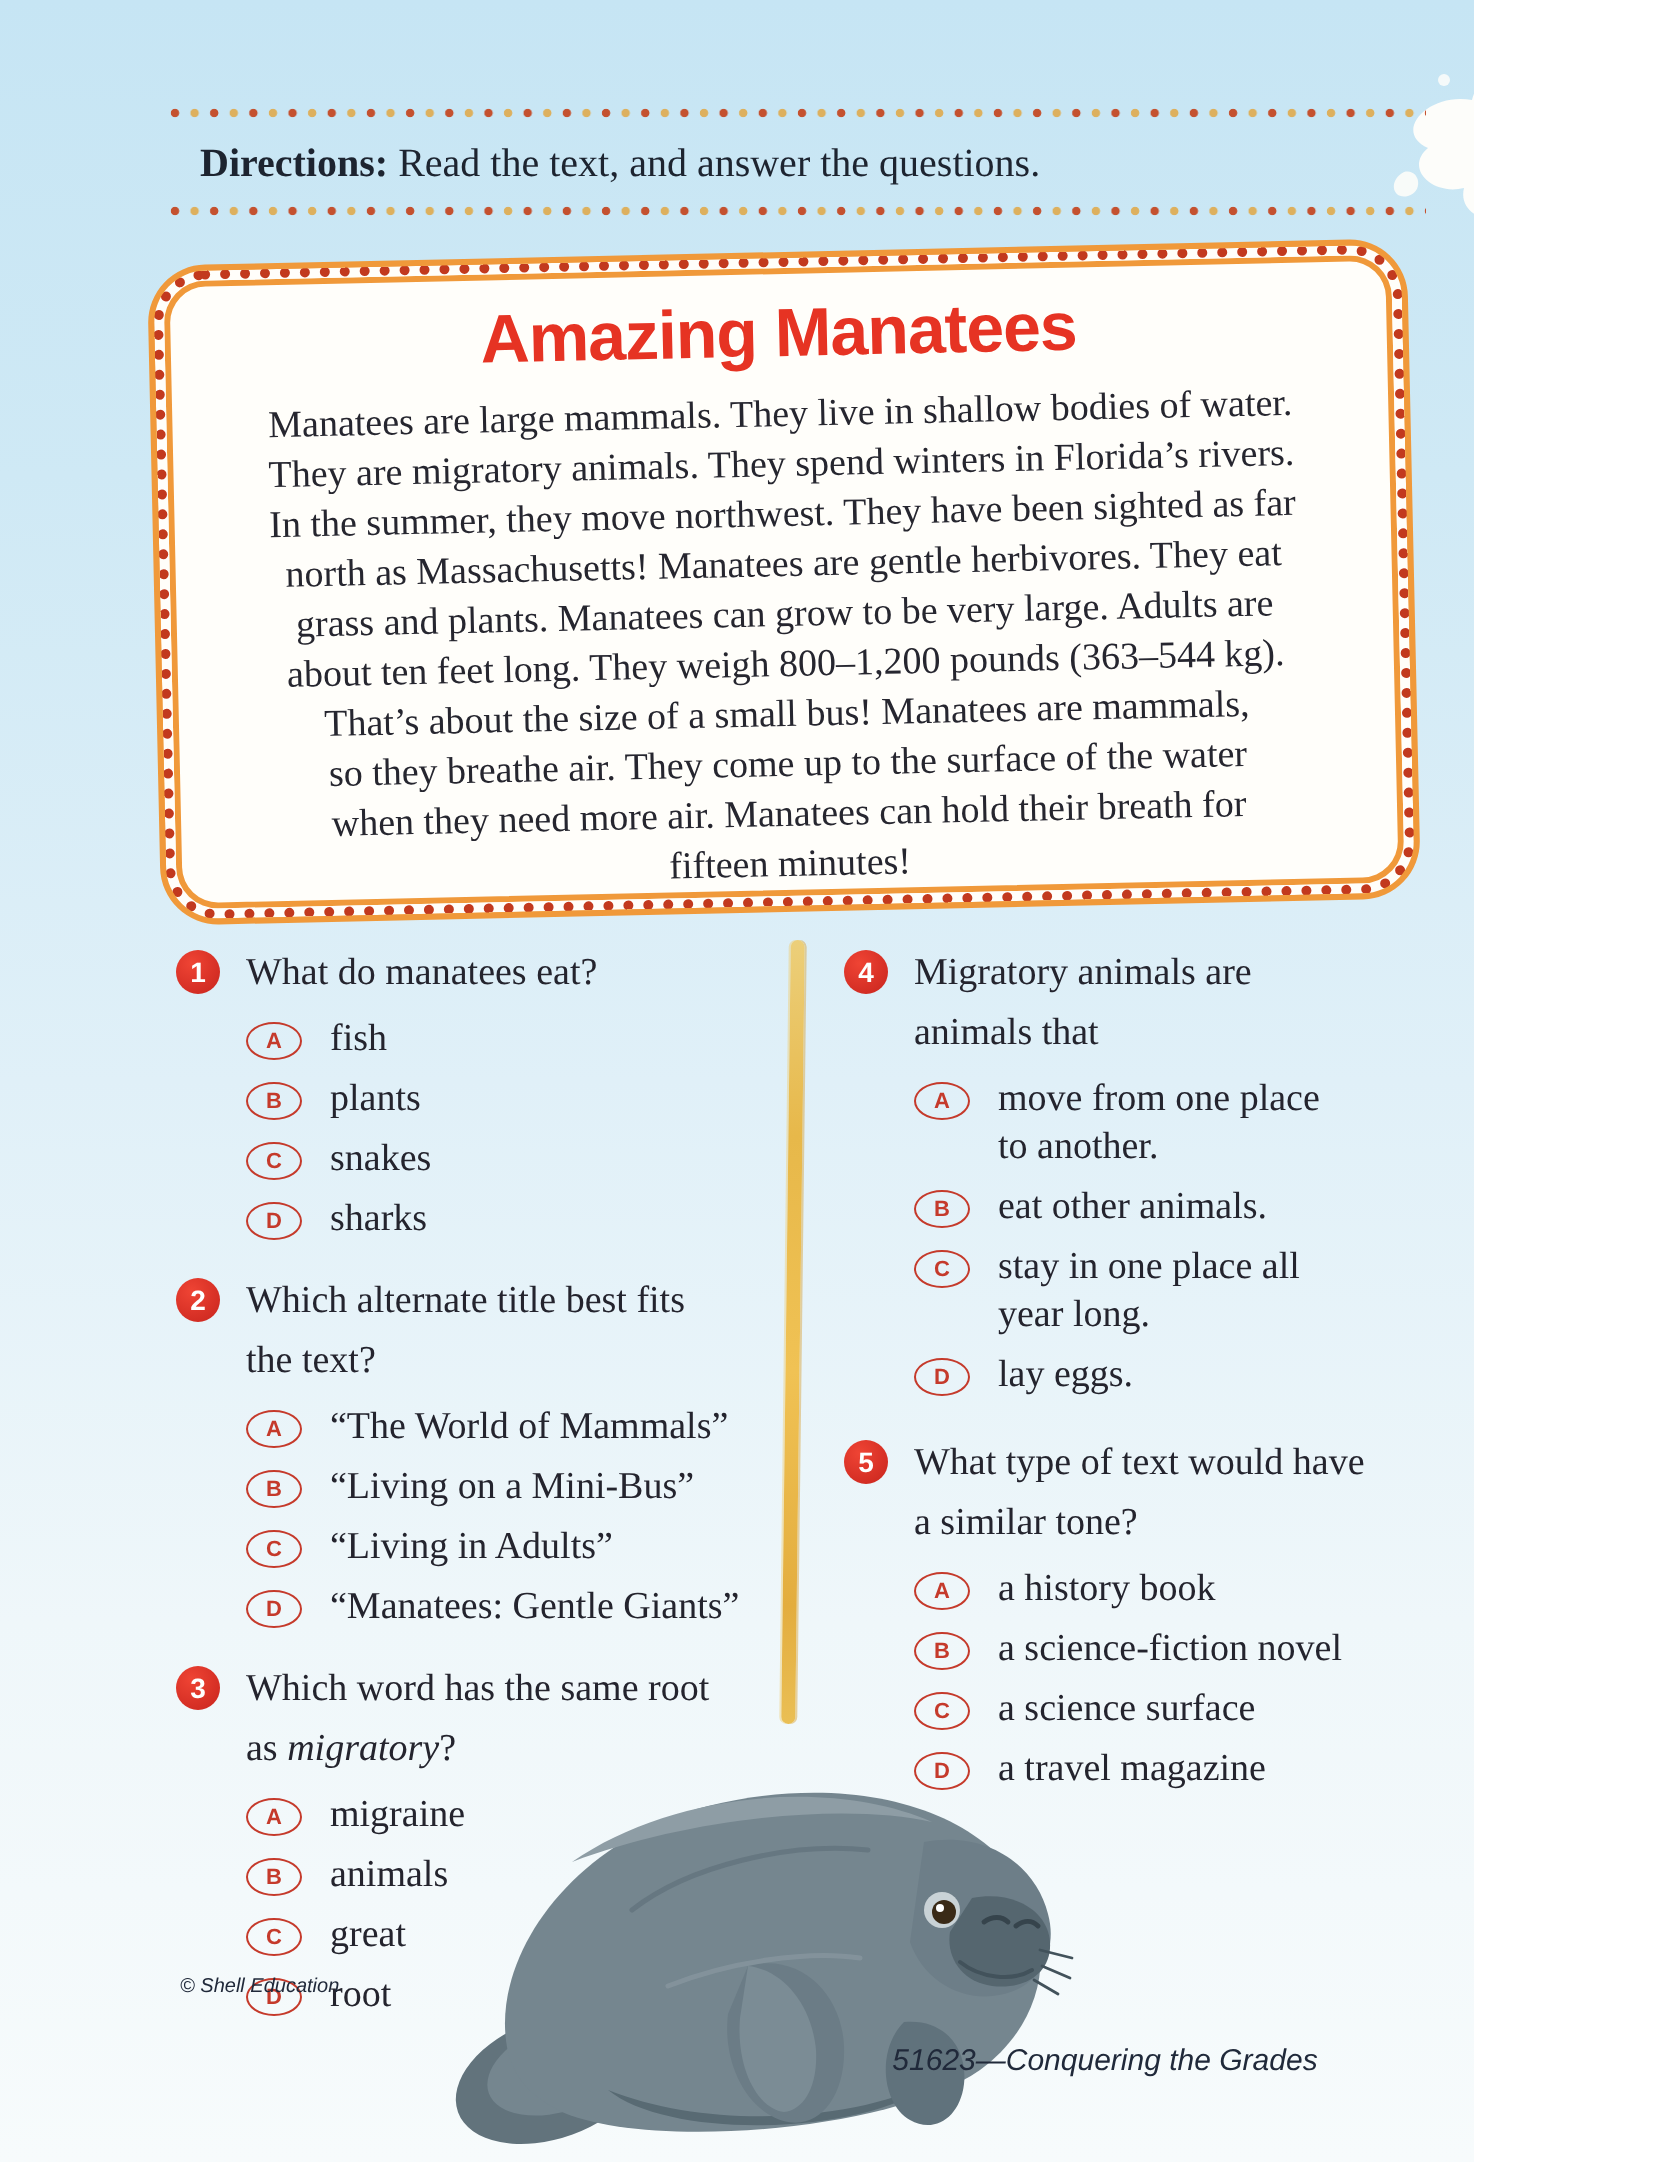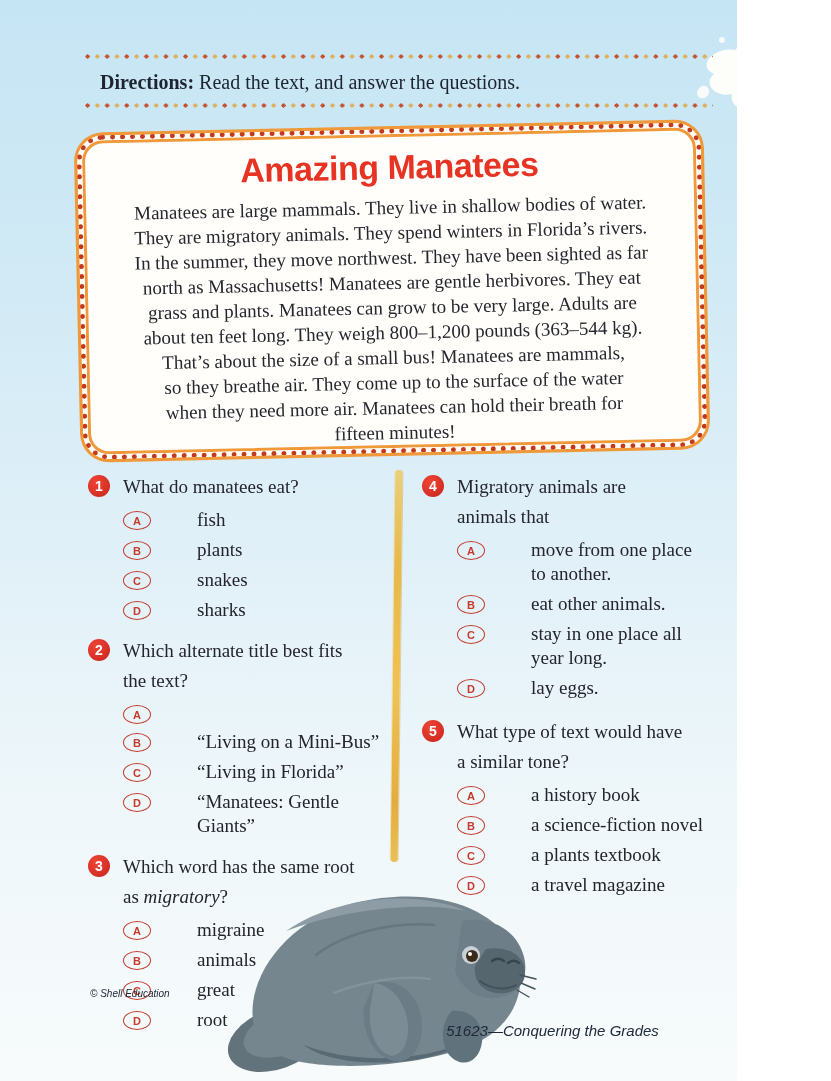--- a/index.html
+++ b/index.html
@@ -61,21 +61,21 @@
     background:radial-gradient(circle at 35% 30%,#ef4434,#c8241d);
     color:#fff;font-family:"Liberation Sans",sans-serif;font-weight:bold;font-size:14px;
     display:flex;align-items:center;justify-content:center;}
   .qtext{line-height:30px;white-space:pre-line;}
   .qtext em{font-style:italic;}
   .opts{margin:6px 0 0 35px;display:flex;flex-direction:column;gap:6px;}
   .opt{display:flex;gap:14px;align-items:flex-start;}
   .oletter{flex:none;width:26px;height:17px;border:1.7px solid #c53a2b;border-radius:50%;margin-top:3px;
     color:#c53a2b;font-family:"Liberation Sans",sans-serif;font-weight:bold;font-size:11px;
     display:flex;align-items:center;justify-content:center;}
-  .otext{line-height:24px;white-space:pre-line;margin-left:32px;}
+  .otext{line-height:24px;white-space:pre-line;}
 
   
   .divider{position:absolute;left:393px;top:470px;width:7px;height:392px;border-radius:4px;
     transform:rotate(.7deg);
     background:linear-gradient(180deg,#eccf7a,#e7b84a 25%,#f0c254 55%,#e3ad3e 85%,#eabf55);
     box-shadow:1px 0 0 rgba(214,160,50,.45), -1px 0 0 rgba(240,205,110,.45);}
 
   
   .manatee-svg{position:absolute;left:224px;top:863px;width:322px;height:215px;}
   .pencil-svg{position:absolute;left:688px;top:935px;width:143px;height:146px;}
@@ -163,28 +163,29 @@
 
     <div class="question">
       <div class="qhead">
         <span class="qnum">2</span>
         <span class="qtext">Which alternate title best fits
 the text?</span>
       </div>
       <div class="opts">
         <div class="opt">
             <span class="oletter">A</span>
+            <span class="otext">“The World of Mammals”</span>
           </div>
         <div class="opt">
             <span class="oletter">B</span>
             <span class="otext">“Living on a Mini-Bus”</span>
           </div>
         <div class="opt">
             <span class="oletter">C</span>
-            <span class="otext">“Living in Florida”</span>
+            <span class="otext">“Living in Adults”</span>
           </div>
         <div class="opt">
             <span class="oletter">D</span>
             <span class="otext">“Manatees: Gentle Giants”</span>
           </div>
       </div>
     </div>
 
     <div class="question">
       <div class="qhead">
@@ -255,21 +256,21 @@
         <div class="opt">
             <span class="oletter">A</span>
             <span class="otext">a history book</span>
           </div>
         <div class="opt">
             <span class="oletter">B</span>
             <span class="otext">a science-fiction novel</span>
           </div>
         <div class="opt">
             <span class="oletter">C</span>
-            <span class="otext">a plants textbook</span>
+            <span class="otext">a science surface</span>
           </div>
         <div class="opt">
             <span class="oletter">D</span>
             <span class="otext">a travel magazine</span>
           </div>
       </div>
     </div>
   </div>
 
   <svg class="manatee-svg" viewBox="0 0 322 215">

